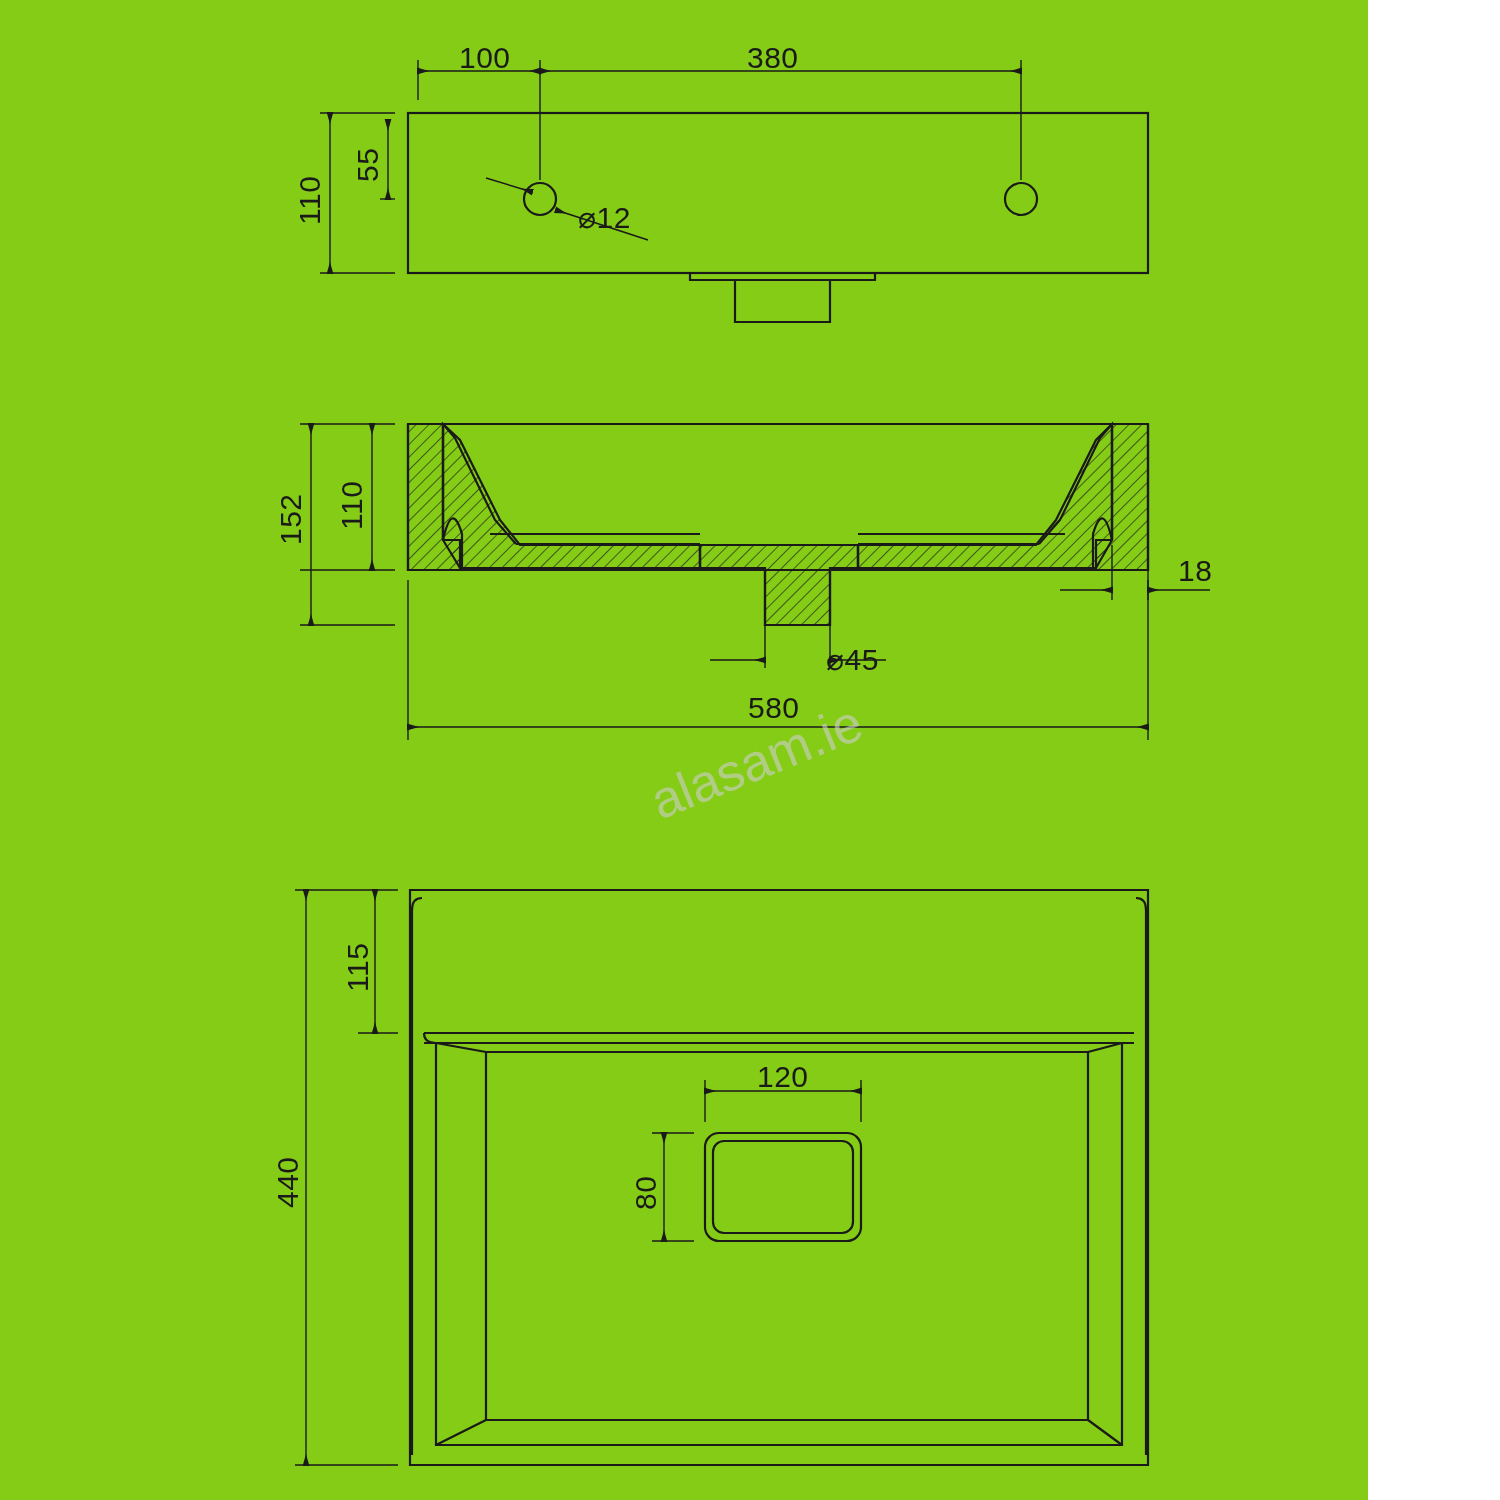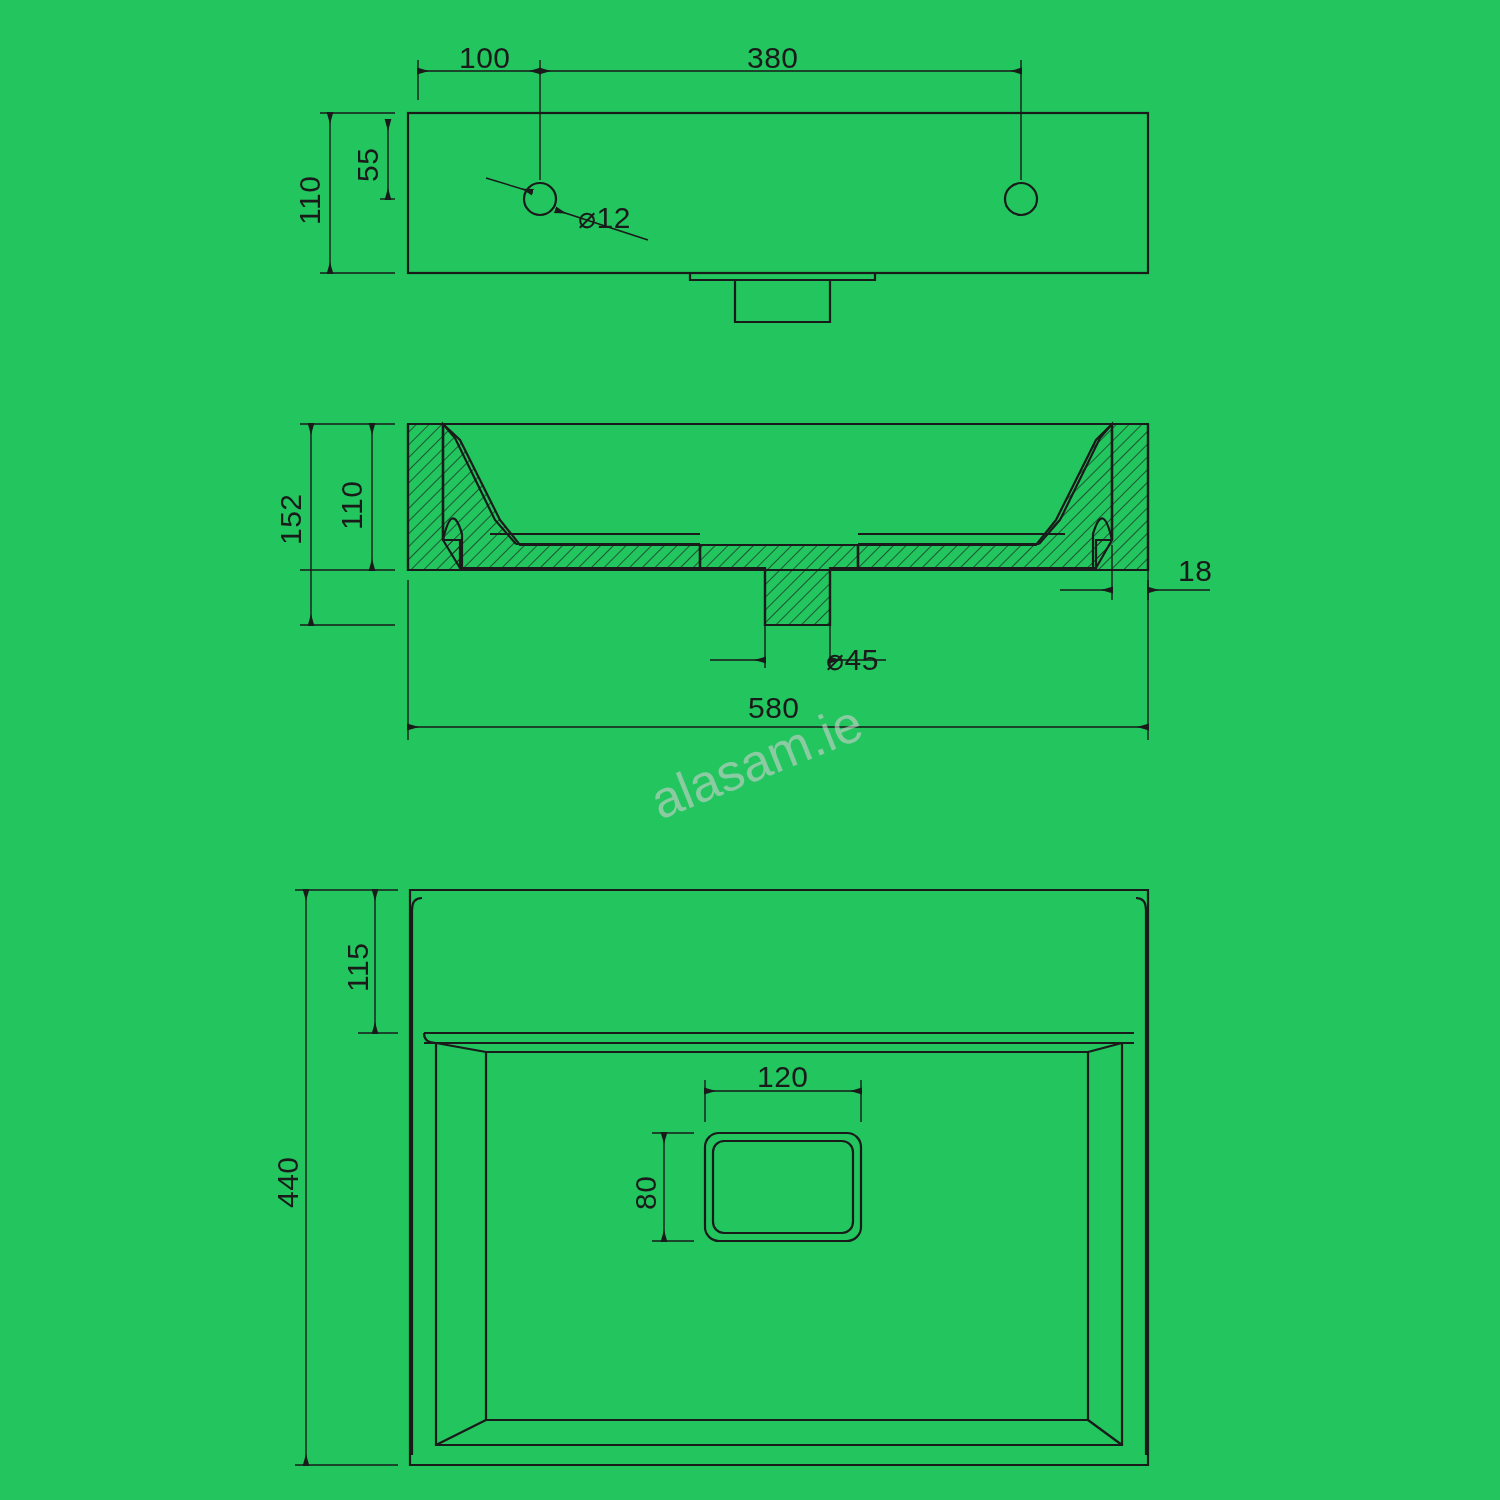--- a/index.html
+++ b/index.html
@@ -2,23 +2,23 @@
 <html><head>
 <meta charset="utf-8">
 <style>
   html, body {
     margin: 0;
     padding: 0;
     background: #ffffff;
   }
   #sheet {
     position: relative;
-    width: 1500px;
+    width: 1368px;
     height: 1500px;
-    background: #22c55e;
+    background: #84cc16;
     font-family: "Liberation Sans", sans-serif;
     overflow: hidden;
   }
   #sheet svg {
     position: absolute;
     left: 0;
     top: 0;
   }
   .dimtext {
     font-family: "Liberation Sans", sans-serif;

